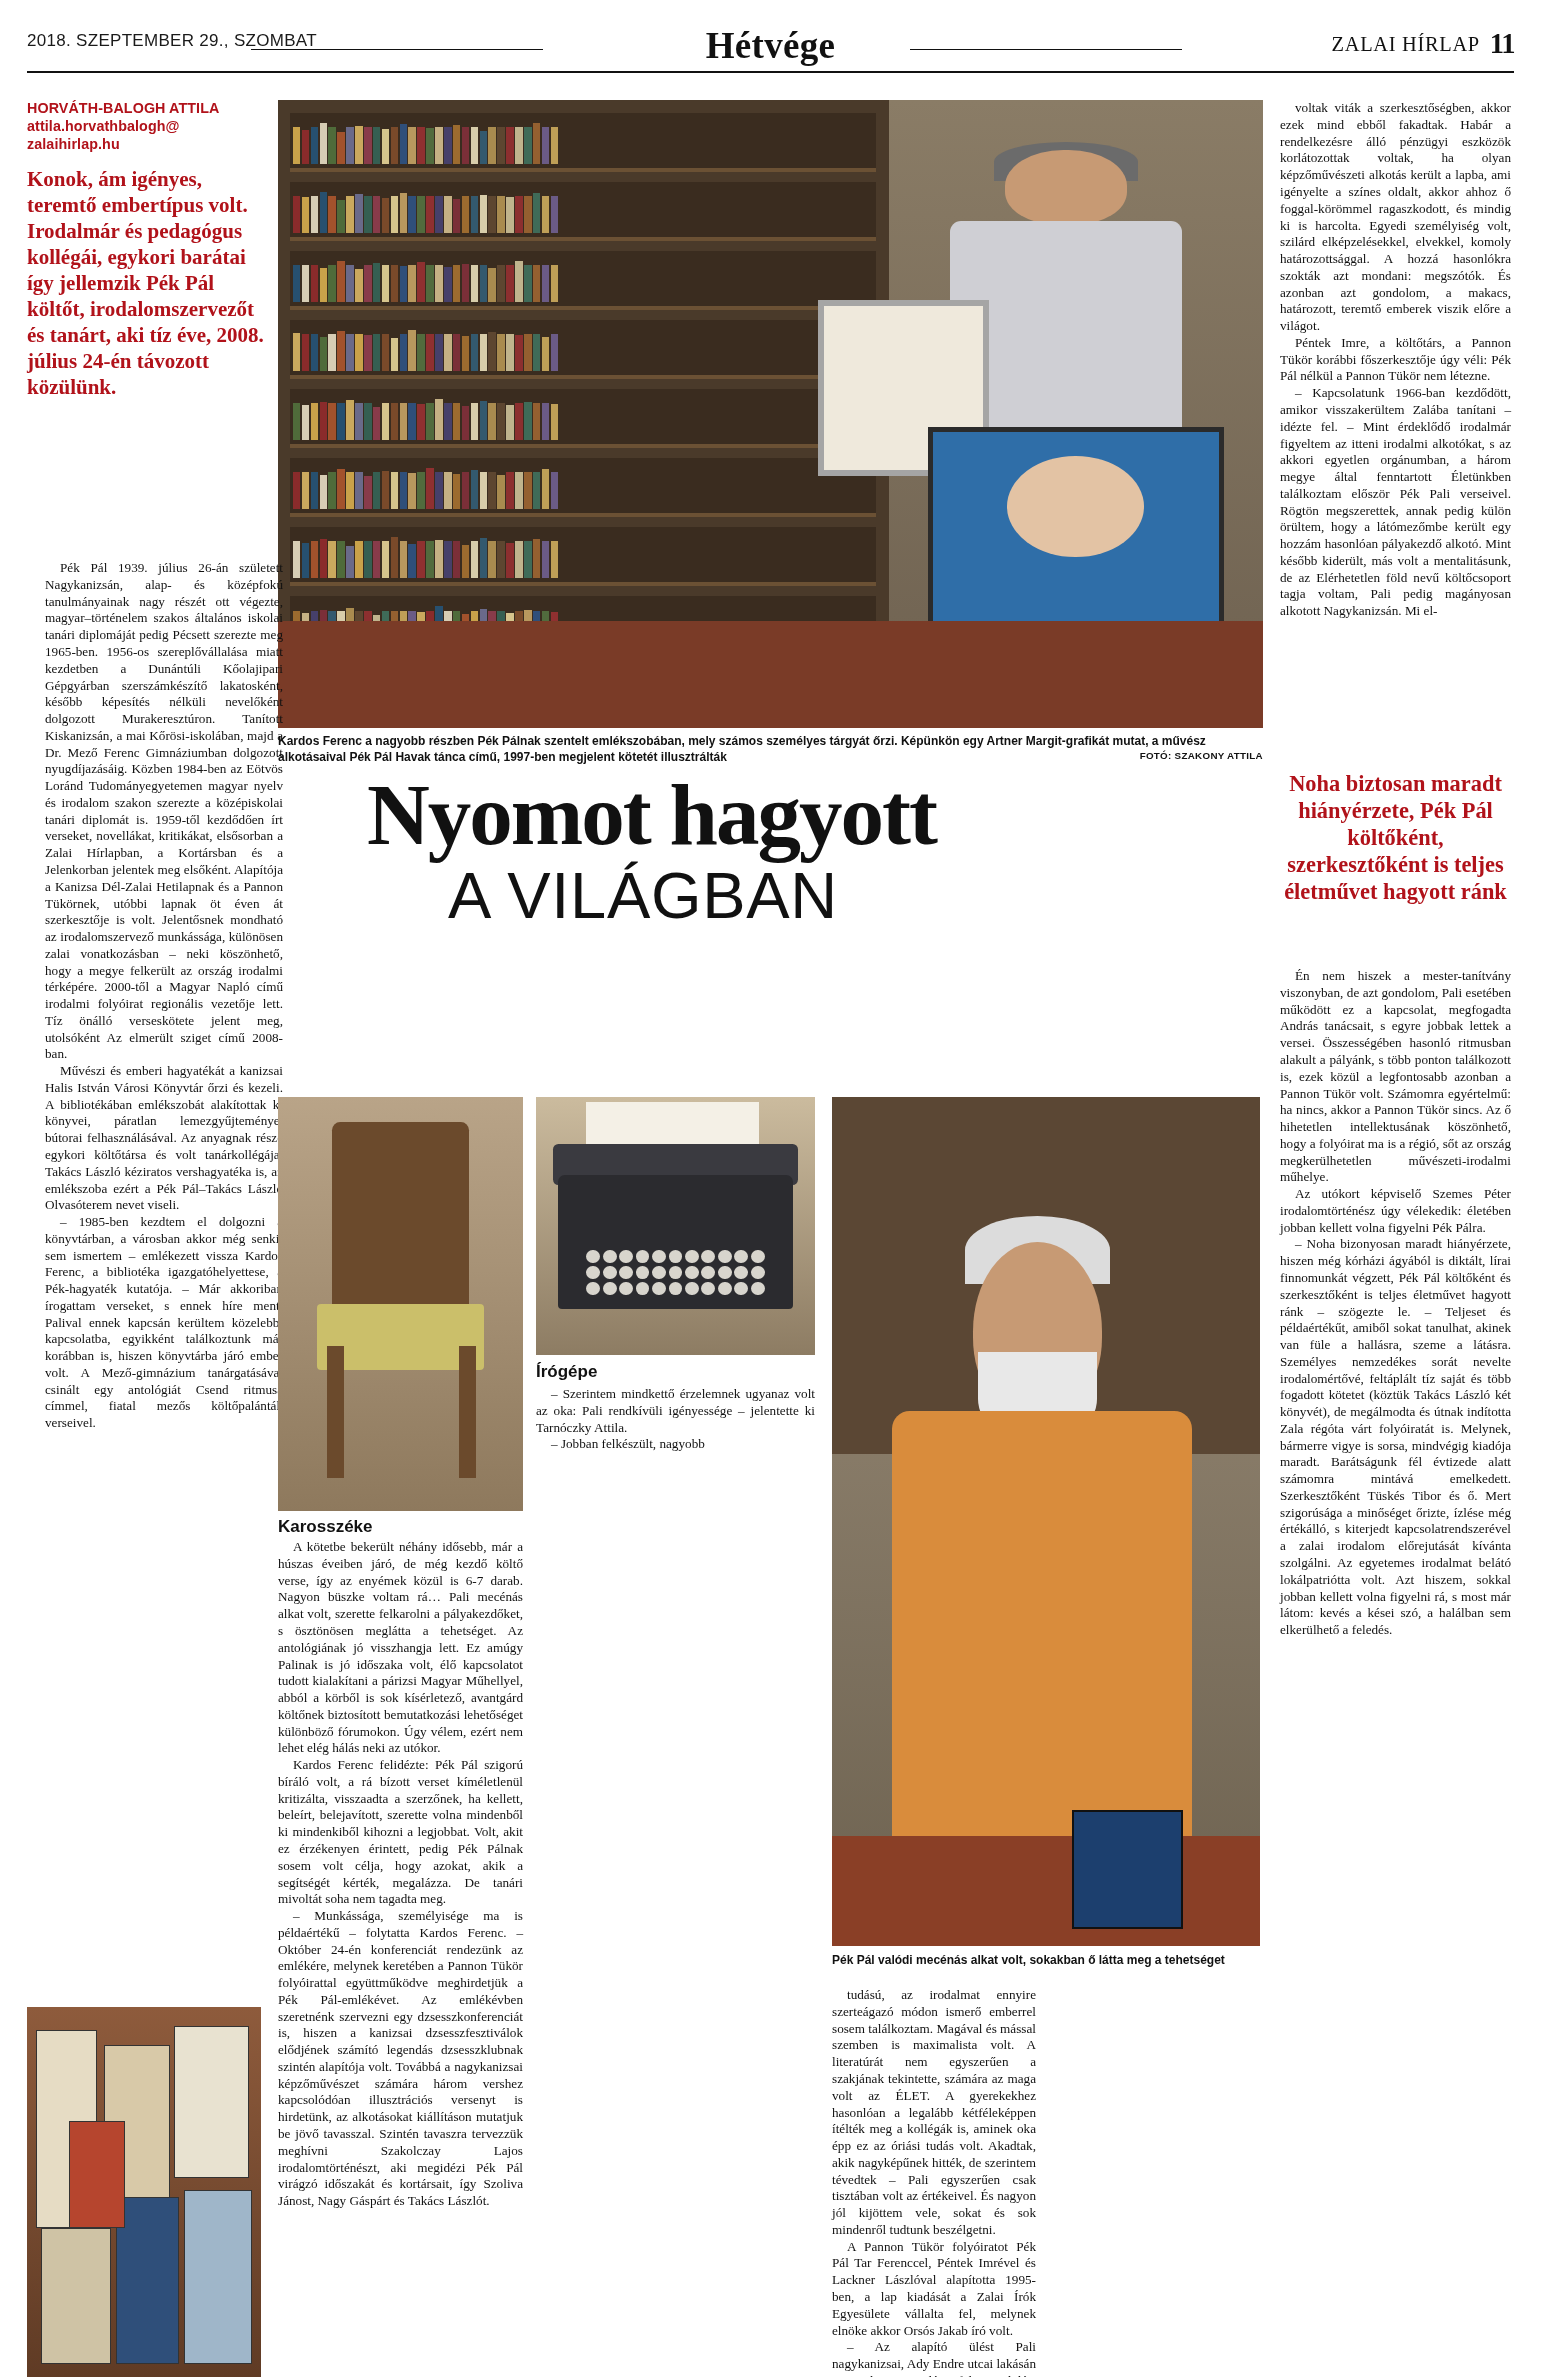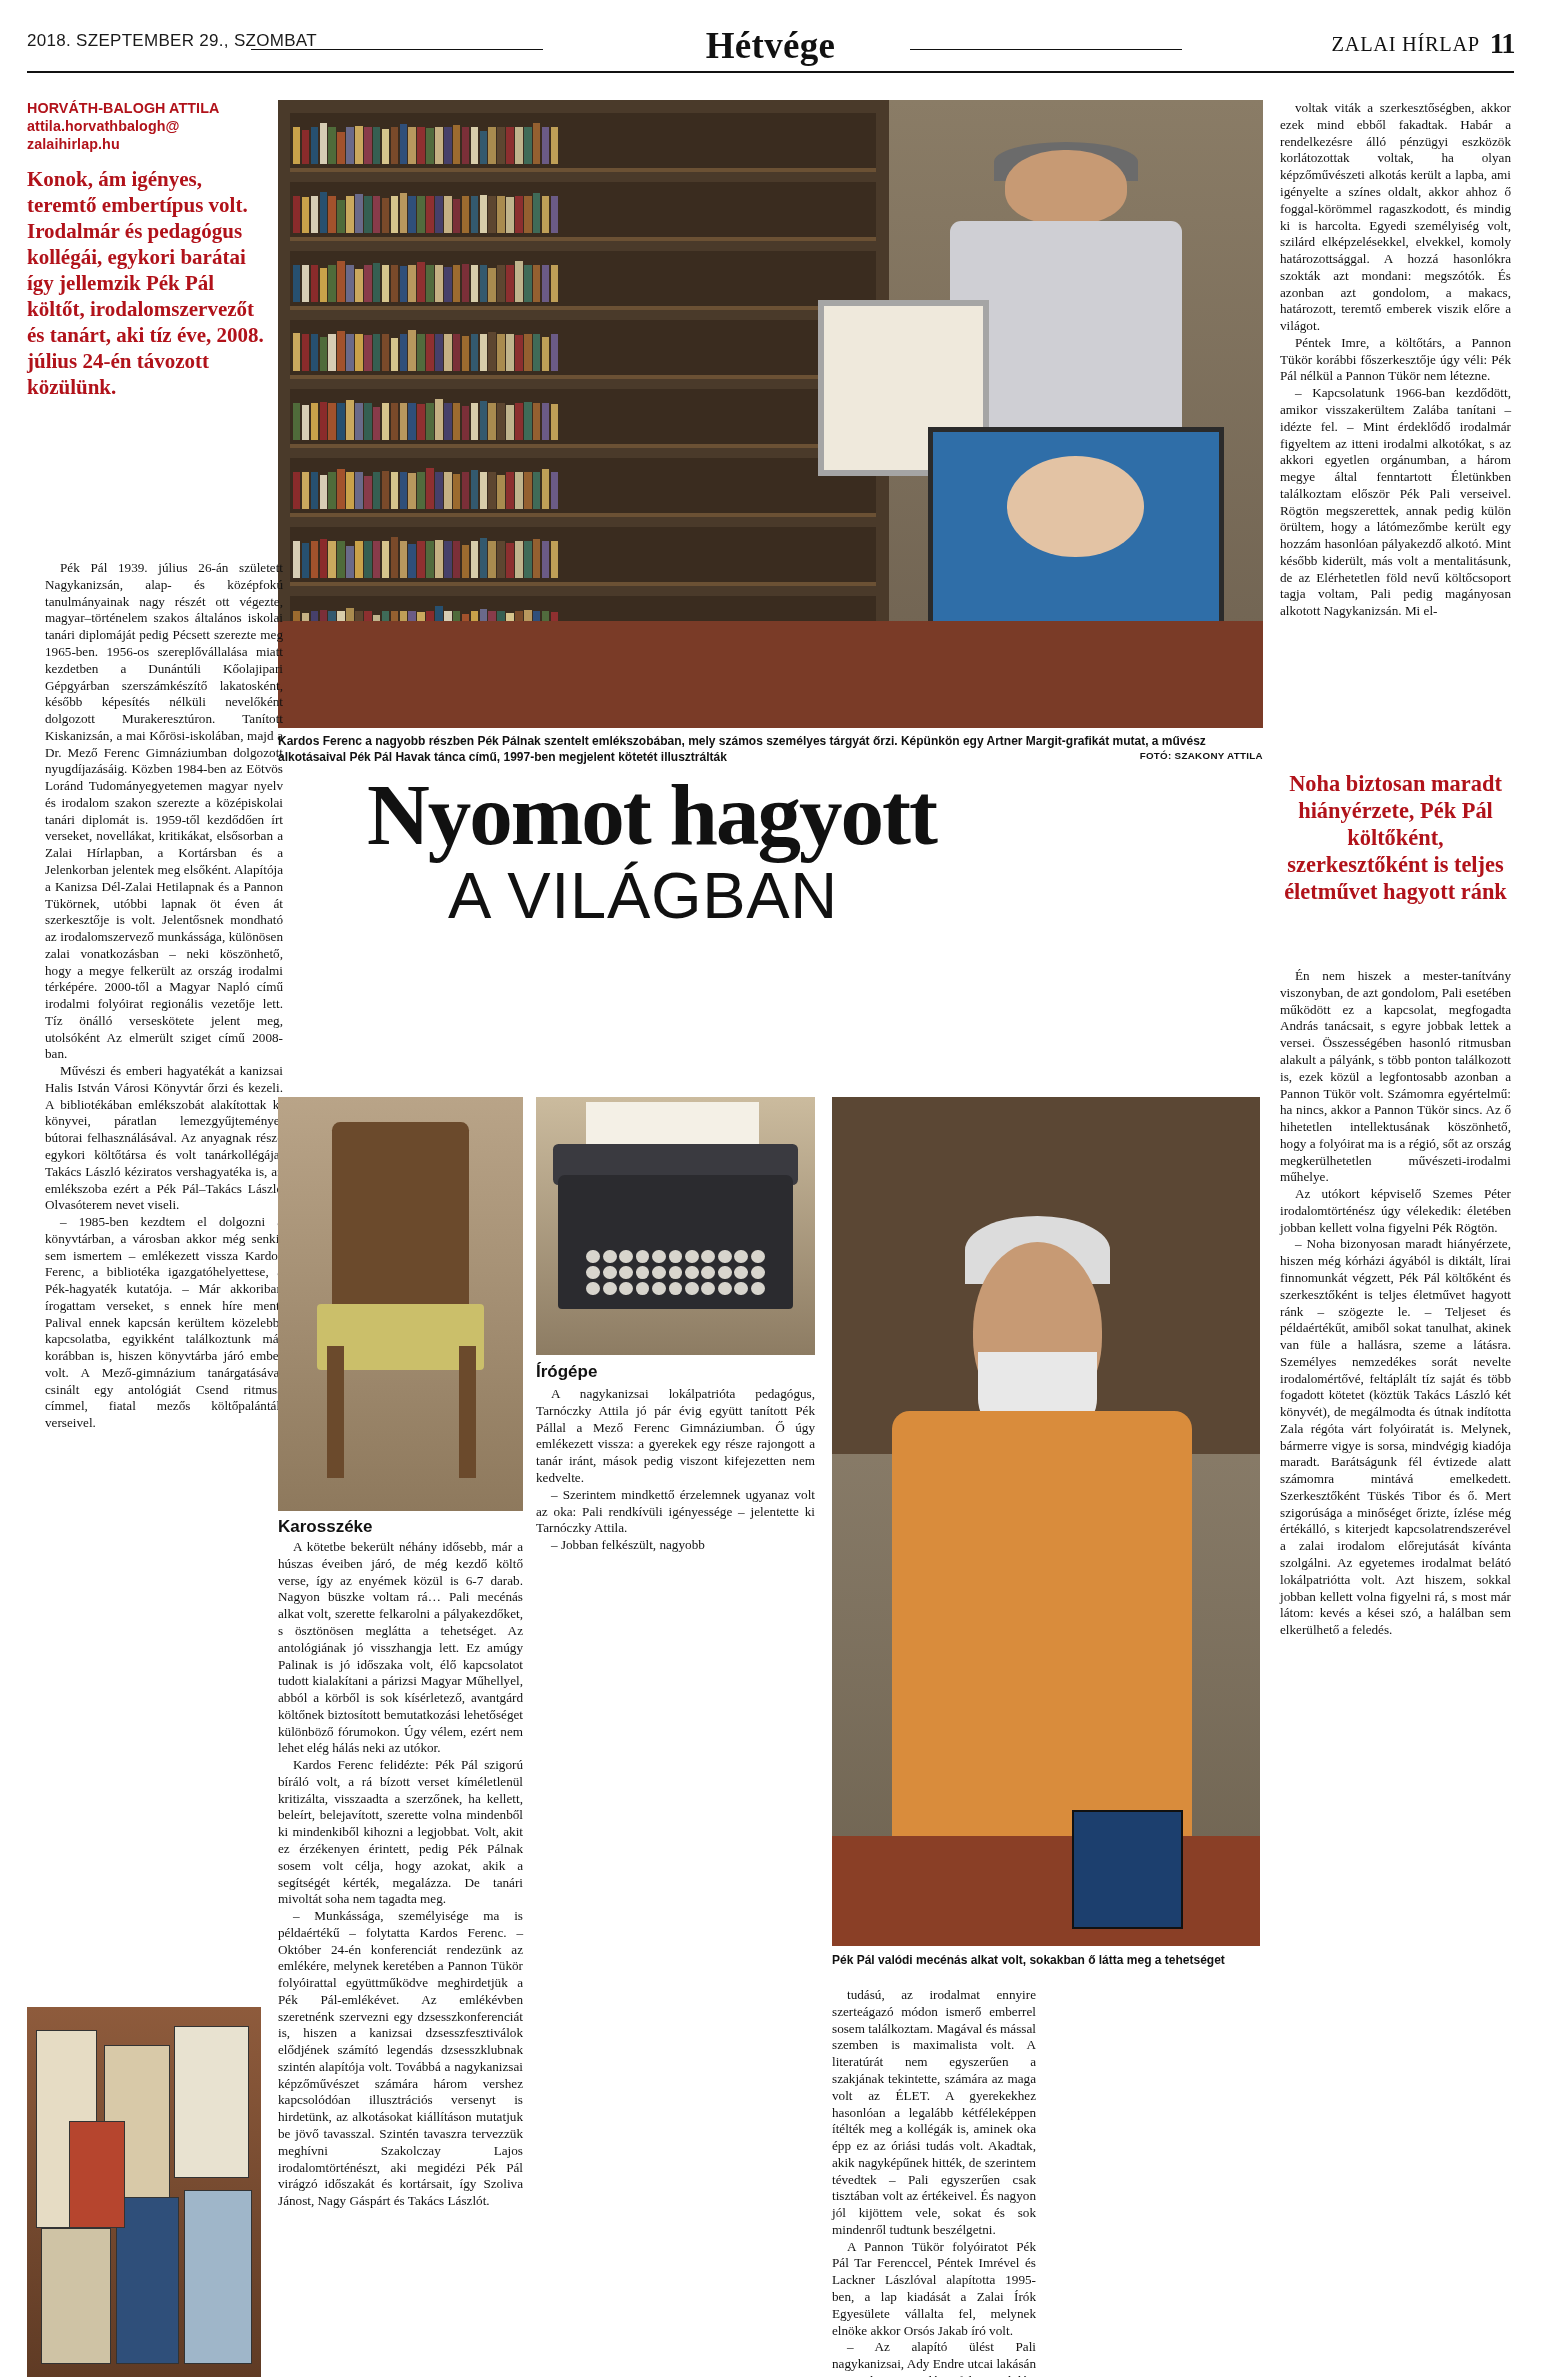--- a/index.html
+++ b/index.html
@@ -615,21 +615,20 @@
       </div>
     </div>
     <div class="subcap" style="position:absolute; left:509px; top:1277px;">Írógépe</div>
 
     <div class="col" style="left:251px; top:1454px; width:245px;">
       <p class="first">A kötetbe bekerült néhány idősebb, már a húszas éveiben járó, de még kezdő költő verse, így az enyémek közül is 6-7 darab. Nagyon büszke voltam rá… Pali mecénás alkat volt, szerette felkarolni a pályakezdőket, s ösztönösen meglátta a tehetséget. Az antológiának jó visszhangja lett. Ez amúgy Palinak is jó időszaka volt, élő kapcsolatot tudott kialakítani a párizsi Magyar Műhellyel, abból a körből is sok kísérletező, avantgárd költőnek biztosított bemutatkozási lehetőséget különböző fórumokon. Úgy vélem, ezért nem lehet elég hálás neki az utókor.</p>
       <p>Kardos Ferenc felidézte: Pék Pál szigorú bíráló volt, a rá bízott verset kíméletlenül kritizálta, visszaadta a szerzőnek, ha kellett, beleírt, belejavított, szerette volna mindenből ki mindenkiből kihozni a legjobbat. Volt, akit ez érzékenyen érintett, pedig Pék Pálnak sosem volt célja, hogy azokat, akik a segítségét kérték, megalázza. De tanári mivoltát soha nem tagadta meg.</p>
       <p>– Munkássága, személyisége ma is példaértékű – folytatta Kardos Ferenc. – Október 24-én konferenciát rendezünk az emlékére, melynek keretében a Pannon Tükör folyóirattal együttműködve meghirdetjük a Pék Pál-emlékévet. Az emlékévben szeretnénk szervezni egy dzsesszkonferenciát is, hiszen a kanizsai dzsesszfesztiválok elődjének számító legendás dzsesszklubnak szintén alapítója volt. Továbbá a nagykanizsai képzőművészet számára három vershez kapcsolódóan illusztrációs versenyt is hirdetünk, az alkotásokat kiállításon mutatjuk be jövő tavasszal. Szintén tavaszra tervezzük meghívni Szakolczay Lajos irodalomtörténészt, aki megidézi Pék Pál virágzó időszakát és kortársait, így Szoliva Jánost, Nagy Gáspárt és Takács Lászlót.</p>
     </div>
     <div class="col" style="left:509px; top:1301px; width:279px;">
-      <p class="first">A nagykanizsai lokálpatrióta pedagógus, Tarnóczky Attila jó pár évig együtt tanított Pék Pállal a Mező Ferenc Gimnáziumban. Ő úgy emlékezett vissza: a gyerekek egy része rajongott a tanár iránt, mások pedig viszont kifejezetten nem kedvelte.</p>
       <p>– Szerintem mindkettő érzelemnek ugyanaz volt az oka: Pali rendkívüli igényessége – jelentette ki Tarnóczky Attila.</p>
       <p>– Jobban felkészült, nagyobb</p>
     </div>
 
     <div class="photo" style="left:805px; top:1012px; width:428px; height:849px;">
       <div class="man-photo">
         <div class="mp-shelf"></div>
         <div class="mp-hair"></div>
         <div class="mp-head"></div>
         <div class="mp-beard"></div>
@@ -649,21 +648,21 @@
     <div class="col" style="left:1253px; top:15px; width:231px;">
       <p class="first">voltak viták a szerkesztőségben, akkor ezek mind ebből fakadtak. Habár a rendelkezésre álló pénzügyi eszközök korlátozottak voltak, ha olyan képzőművészeti alkotás került a lapba, ami igényelte a színes oldalt, akkor ahhoz ő foggal-körömmel ragaszkodott, és mindig ki is harcolta. Egyedi személyiség volt, szilárd elképzelésekkel, elvekkel, komoly határozottsággal. A hozzá hasonlókra szokták azt mondani: megszótók. És azonban azt gondolom, a makacs, határozott, teremtő emberek viszik előre a világot.</p>
       <p>Péntek Imre, a költőtárs, a Pannon Tükör korábbi főszerkesztője úgy véli: Pék Pál nélkül a Pannon Tükör nem létezne.</p>
       <p>– Kapcsolatunk 1966-ban kezdődött, amikor visszakerültem Zalába tanítani – idézte fel. – Mint érdeklődő irodalmár figyeltem az itteni irodalmi alkotókat, s az akkori egyetlen orgánumban, a három megye által fenntartott Életünkben találkoztam először Pék Pali verseivel. Rögtön megszerettek, annak pedig külön örültem, hogy a látómezőmbe került egy hozzám hasonlóan pályakezdő alkotó. Mint később kiderült, más volt a mentalitásunk, de az Elérhetetlen föld nevű költőcsoport tagja voltam, Pali pedig magányosan alkotott Nagykanizsán. Mi el-</p>
     </div>
 
     <div class="pullquote" style="position:absolute; left:1253px; top:686px; width:231px;">Noha biztosan maradt hiányérzete, Pék Pál költőként, szerkesztőként is teljes életművet hagyott ránk</div>
 
     <div class="col" style="left:1253px; top:883px; width:231px;">
       <p>Én nem hiszek a mester-tanítvány viszonyban, de azt gondolom, Pali esetében működött ez a kapcsolat, megfogadta András tanácsait, s egyre jobbak lettek a versei. Összességében hasonló ritmusban alakult a pályánk, s több ponton találkozott is, ezek közül a legfontosabb azonban a Pannon Tükör volt. Számomra egyértelmű: ha nincs, akkor a Pannon Tükör sincs. Az ő hihetetlen intellektusának köszönhető, hogy a folyóirat ma is a régió, sőt az ország megkerülhetetlen művészeti-irodalmi műhelye.</p>
-      <p>Az utókort képviselő Szemes Péter irodalomtörténész úgy vélekedik: életében jobban kellett volna figyelni Pék Rögtön.</p>
+      <p>Az utókort képviselő Szemes Péter irodalomtörténész úgy vélekedik: életében jobban kellett volna figyelni Pék Pálra.</p>
       <p>– Noha bizonyosan maradt hiányérzete, hiszen még kórházi ágyából is diktált, lírai finnomunkát végzett, Pék Pál költőként és szerkesztőként is teljes életművet hagyott ránk – szögezte le. – Teljeset és példaértékűt, amiből sokat tanulhat, akinek van füle a hallásra, szeme a látásra. Személyes nemzedékes sorát nevelte irodalomértővé, feltáplált tíz saját és több fogadott kötetet (köztük Takács László két könyvét), de megálmodta és útnak indította Zala régóta várt folyóiratát is. Melynek, bármerre vigye is sorsa, mindvégig kiadója maradt. Barátságunk fél évtizede alatt számomra mintává emelkedett. Szerkesztőként Tüskés Tibor és ő. Mert szigorúsága a minőséget őrizte, ízlése még értékálló, s kiterjedt kapcsolatrendszerével a zalai irodalom előrejutását kívánta szolgálni. Az egyetemes irodalmat belátó lokálpatriótta volt. Azt hiszem, sokkal jobban kellett volna figyelni rá, s most már látom: kevés a kései szó, a halálban sem elkerülhető a feledés.</p>
     </div>
 
     <div class="photo" style="left:0; top:1922px; width:234px; height:380px;">
       <div class="books-photo">
         <div class="bk" style="left:4%;  top:6%;  width:26%; height:52%; background:#e6dcc4;"></div>
         <div class="bk" style="left:33%; top:10%; width:28%; height:46%; background:#d8c9a8;"></div>
         <div class="bk" style="left:63%; top:5%;  width:32%; height:40%; background:#e8e2d0;"></div>
         <div class="bk" style="left:6%;  top:58%; width:30%; height:36%; background:#cfc3a5;"></div>
         <div class="bk" style="left:38%; top:50%; width:27%; height:44%; background:#2f4f7a;"></div>

